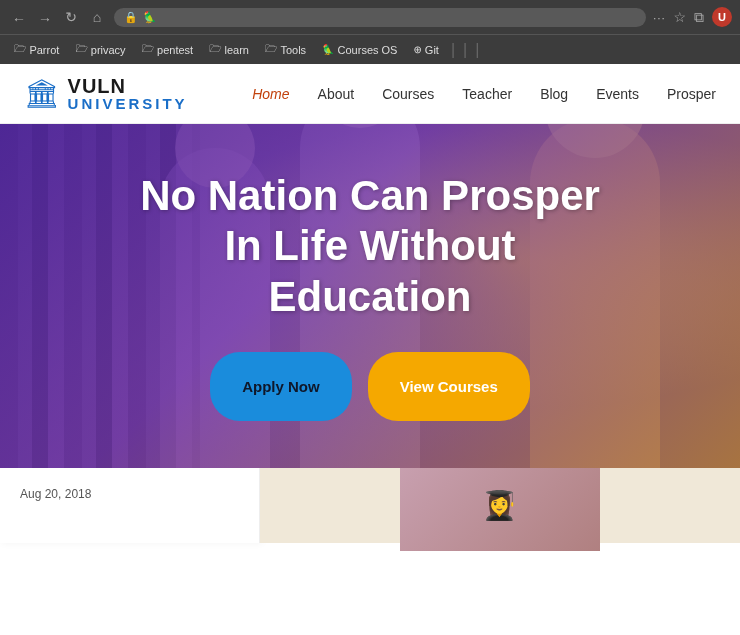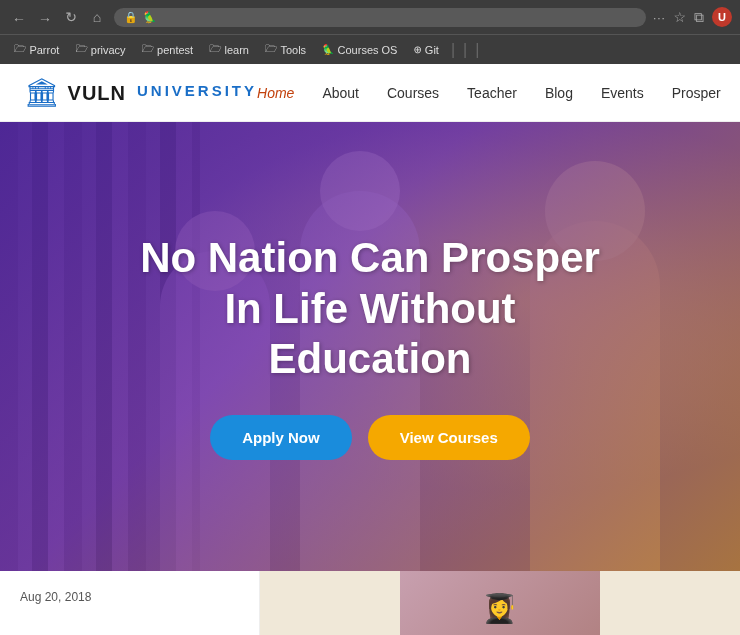--- a/index.html
+++ b/index.html
@@ -92,23 +92,22 @@
       align-items: center;
       gap: 8px;
       margin-right: auto;
     }
     .logo-icon {
       color: #1a6ec7;
       font-size: 28px;
     }
     .logo-text {
       display: flex;
-      flex-direction: row;
+      flex-direction: column;
       line-height: 1;
-      gap: 11px;
     }
     .logo-vuln {
       font-size: 20px;
       font-weight: 900;
       color: #1a1a1a;
       letter-spacing: 1px;
     }
     .logo-university {
       font-size: 15px;
       letter-spacing: 3px;
@@ -125,21 +124,21 @@
       text-decoration: none;
       font-size: 14px;
       font-weight: 500;
     }
     .nav-link.active { color: #c2410c; font-style: italic; }
 
     
     .hero {
       position: relative;
       width: 100%;
-      height: 449px;
+      height: 344px;
       overflow: hidden;
       display: flex;
       align-items: center;
       justify-content: center;
     }
     .hero-bg {
       position: absolute;
       inset: 0;
       background: linear-gradient(135deg, rgba(80,40,160,0.85) 0%, rgba(120,60,180,0.7) 40%, rgba(200,140,40,0.7) 100%);
       z-index: 1;
@@ -189,23 +188,23 @@
       margin-bottom: 30px;
       text-shadow: 1px 1px 4px rgba(0,0,0,0.3);
     }
     .hero-buttons {
       display: flex;
       gap: 16px;
       justify-content: center;
     }
     .btn-apply {
       background: #1a8cdc;
-      color: #ffffff;
+      color: #0f172a;
       border: none;
-      padding: 14px 32px;
+      padding: 26px 32px;
       border-radius: 30px;
       font-size: 15px;
       font-weight: 600;
       cursor: pointer;
     }
     .btn-courses {
       background: #f5a800;
       color: #fff;
       border: none;
       padding: 14px 32px;

